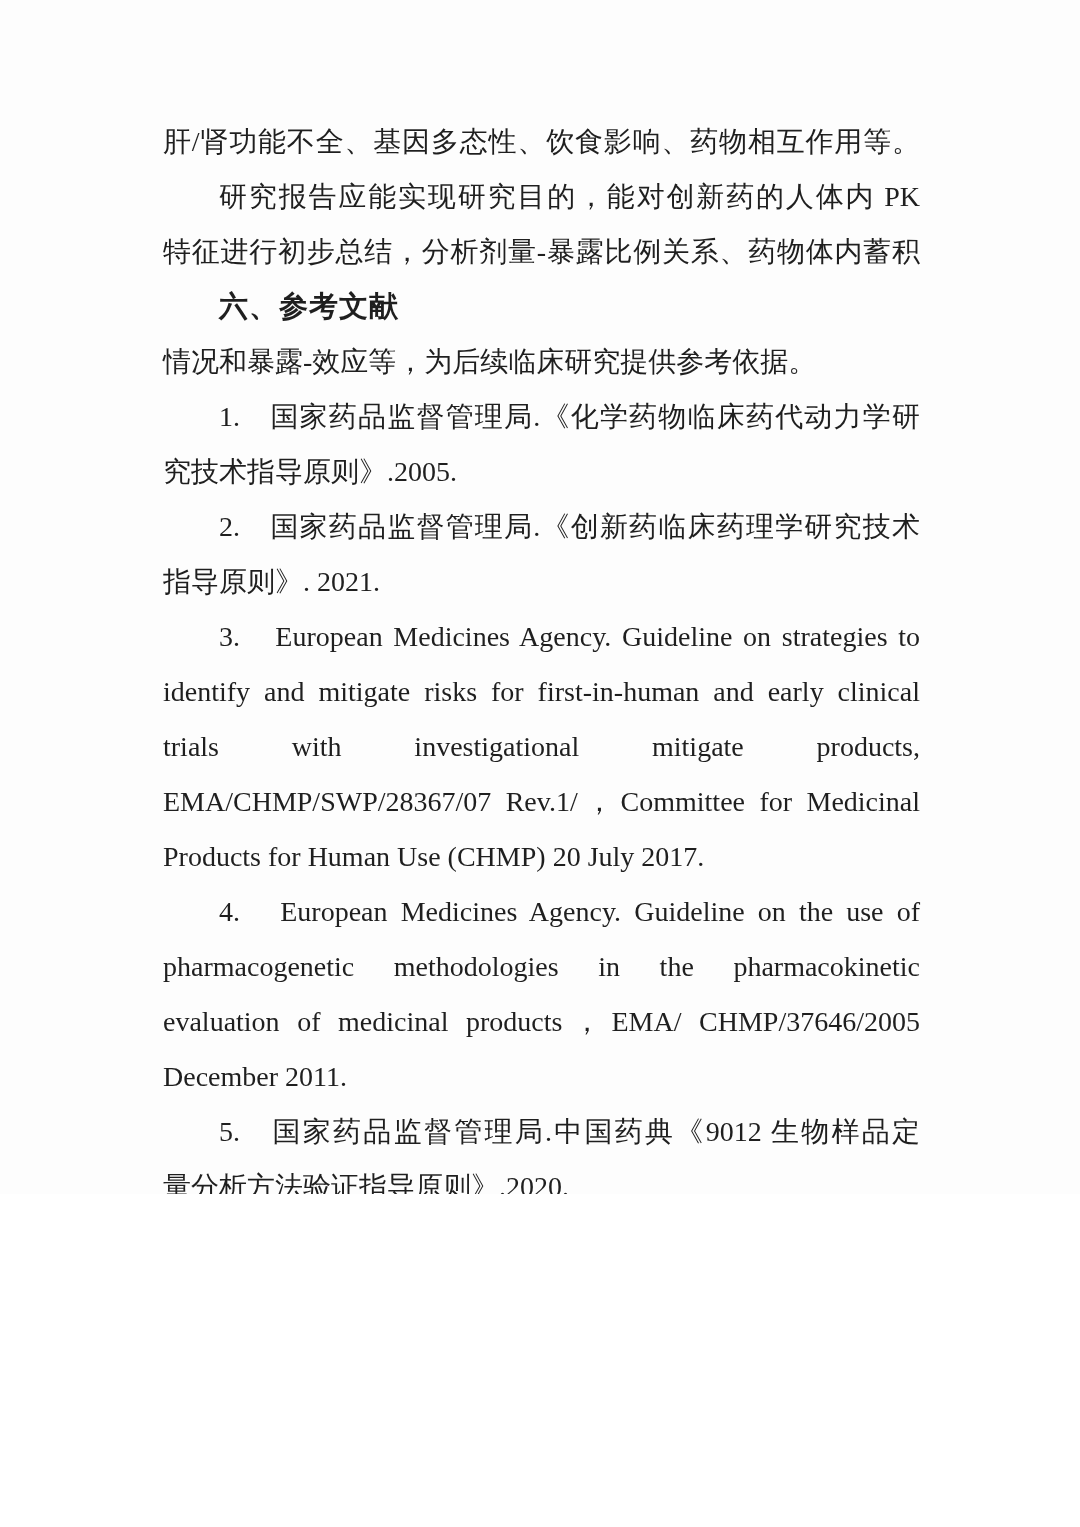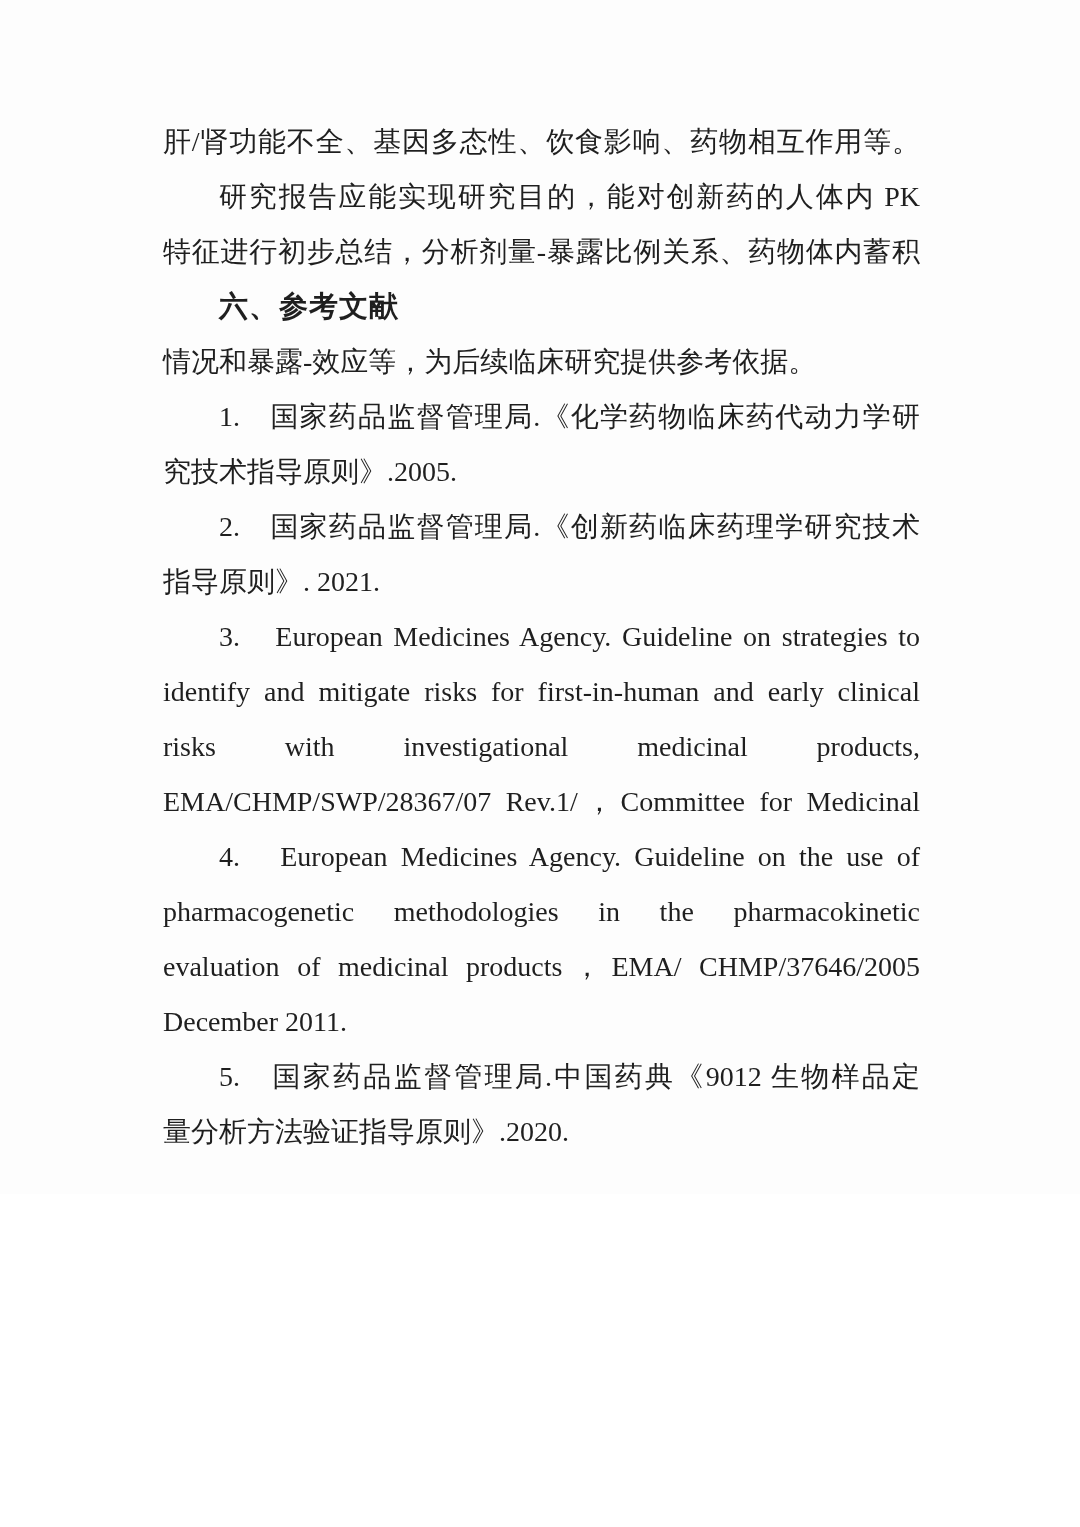--- a/index.html
+++ b/index.html
@@ -66,22 +66,23 @@
       <div class="line body indent justify">研究报告应能实现研究目的，能对创新药的人体内 PK</div>
       <div class="line body justify">特征进行初步总结，分析剂量-暴露比例关系、药物体内蓄积</div>
       <div class="line heading indent">六、参考文献</div>
       <div class="line body">情况和暴露-效应等，为后续临床研究提供参考依据。</div>
       <div class="line body indent justify">1.　国家药品监督管理局.《化学药物临床药代动力学研</div>
       <div class="line body">究技术指导原则》.2005.</div>
       <div class="line body indent justify">2.　国家药品监督管理局.《创新药临床药理学研究技术</div>
       <div class="line body">指导原则》. 2021.</div>
       <div class="line body indent justify">3.　European Medicines Agency. Guideline on strategies to</div>
       <div class="line body justify">identify and mitigate risks for first-in-human and early clinical</div>
-      <div class="line body justify">risks with investigational medicinal products,</div>
+      <div class="line body justify">trials with investigational mitigate products,</div>
       <div class="line body justify">EMA/CHMP/SWP/28367/07 Rev.1/，Committee for Medicinal</div>
+      <div class="line body">Products for Human Use (CHMP) 20 July 2017.</div>
       <div class="line body indent justify">4.　European Medicines Agency. Guideline on the use of</div>
       <div class="line body justify">pharmacogenetic methodologies in the pharmacokinetic</div>
       <div class="line body justify">evaluation of medicinal products，EMA/ CHMP/37646/2005</div>
       <div class="line body">December 2011.</div>
       <div class="line body indent justify">5.　国家药品监督管理局.中国药典《9012 生物样品定</div>
       <div class="line body">量分析方法验证指导原则》.2020.</div>
     </main>
   <footer class="page-footer">
     <span>15/15</span>
   </footer>

